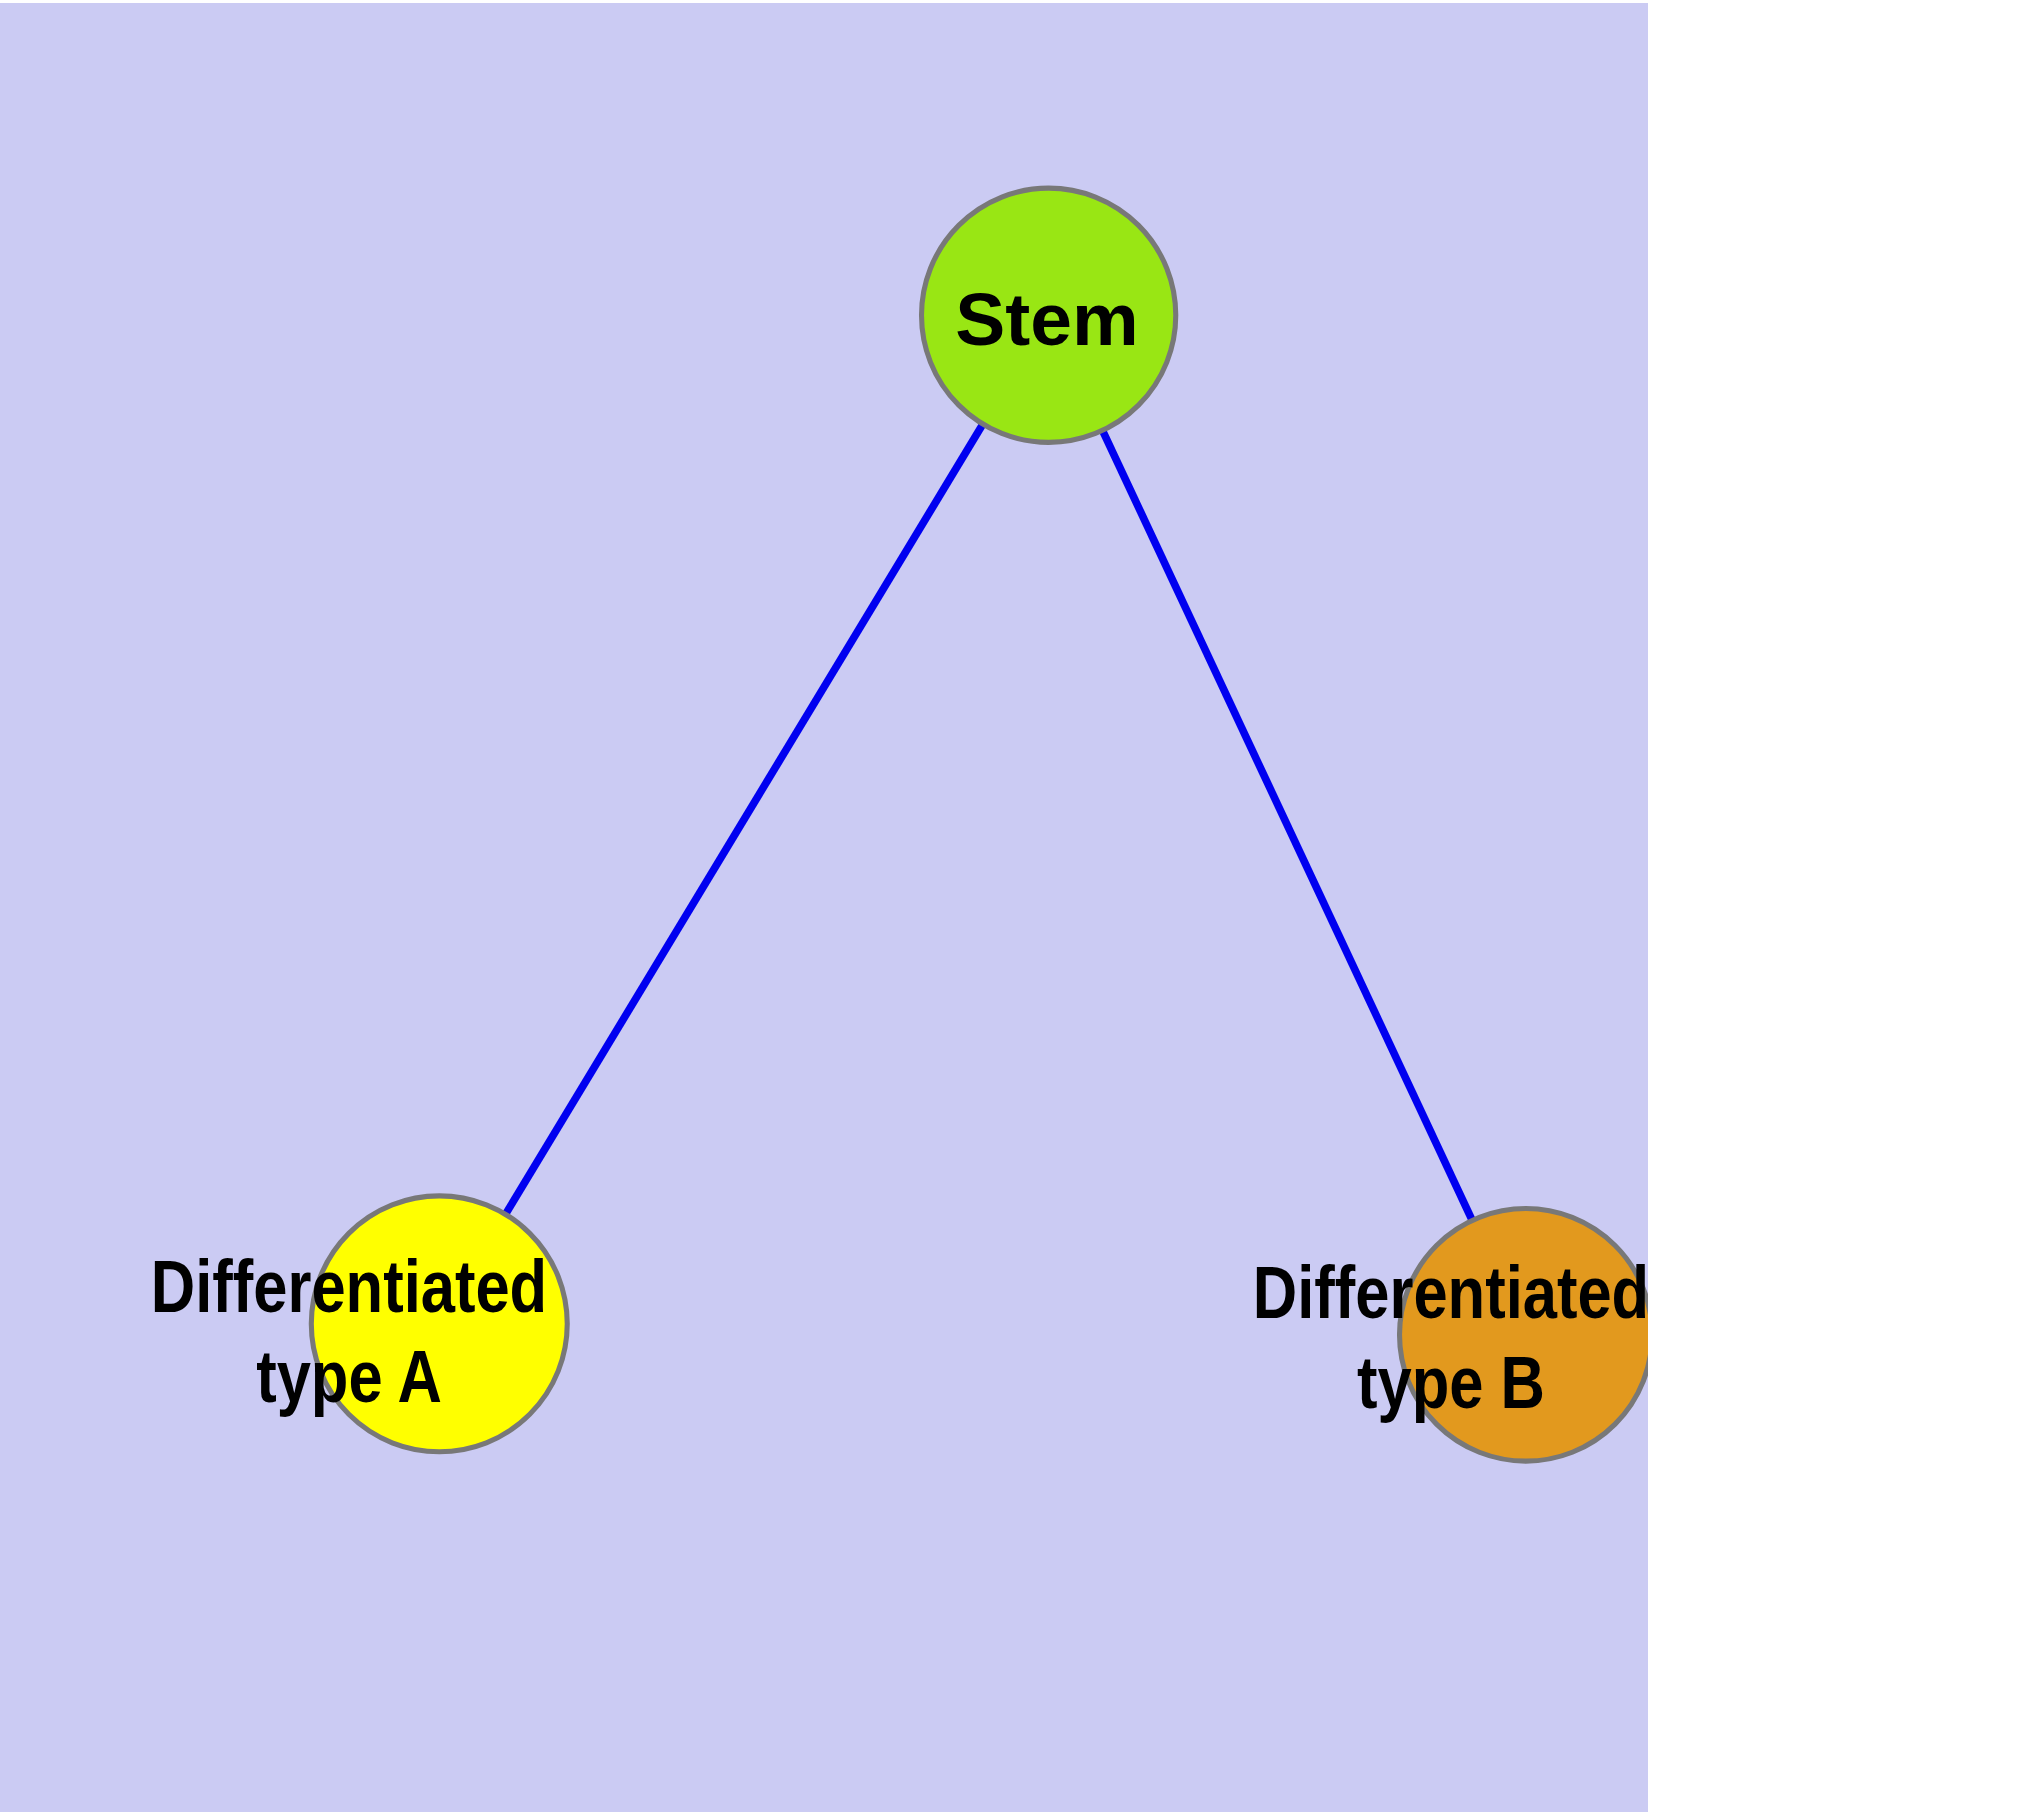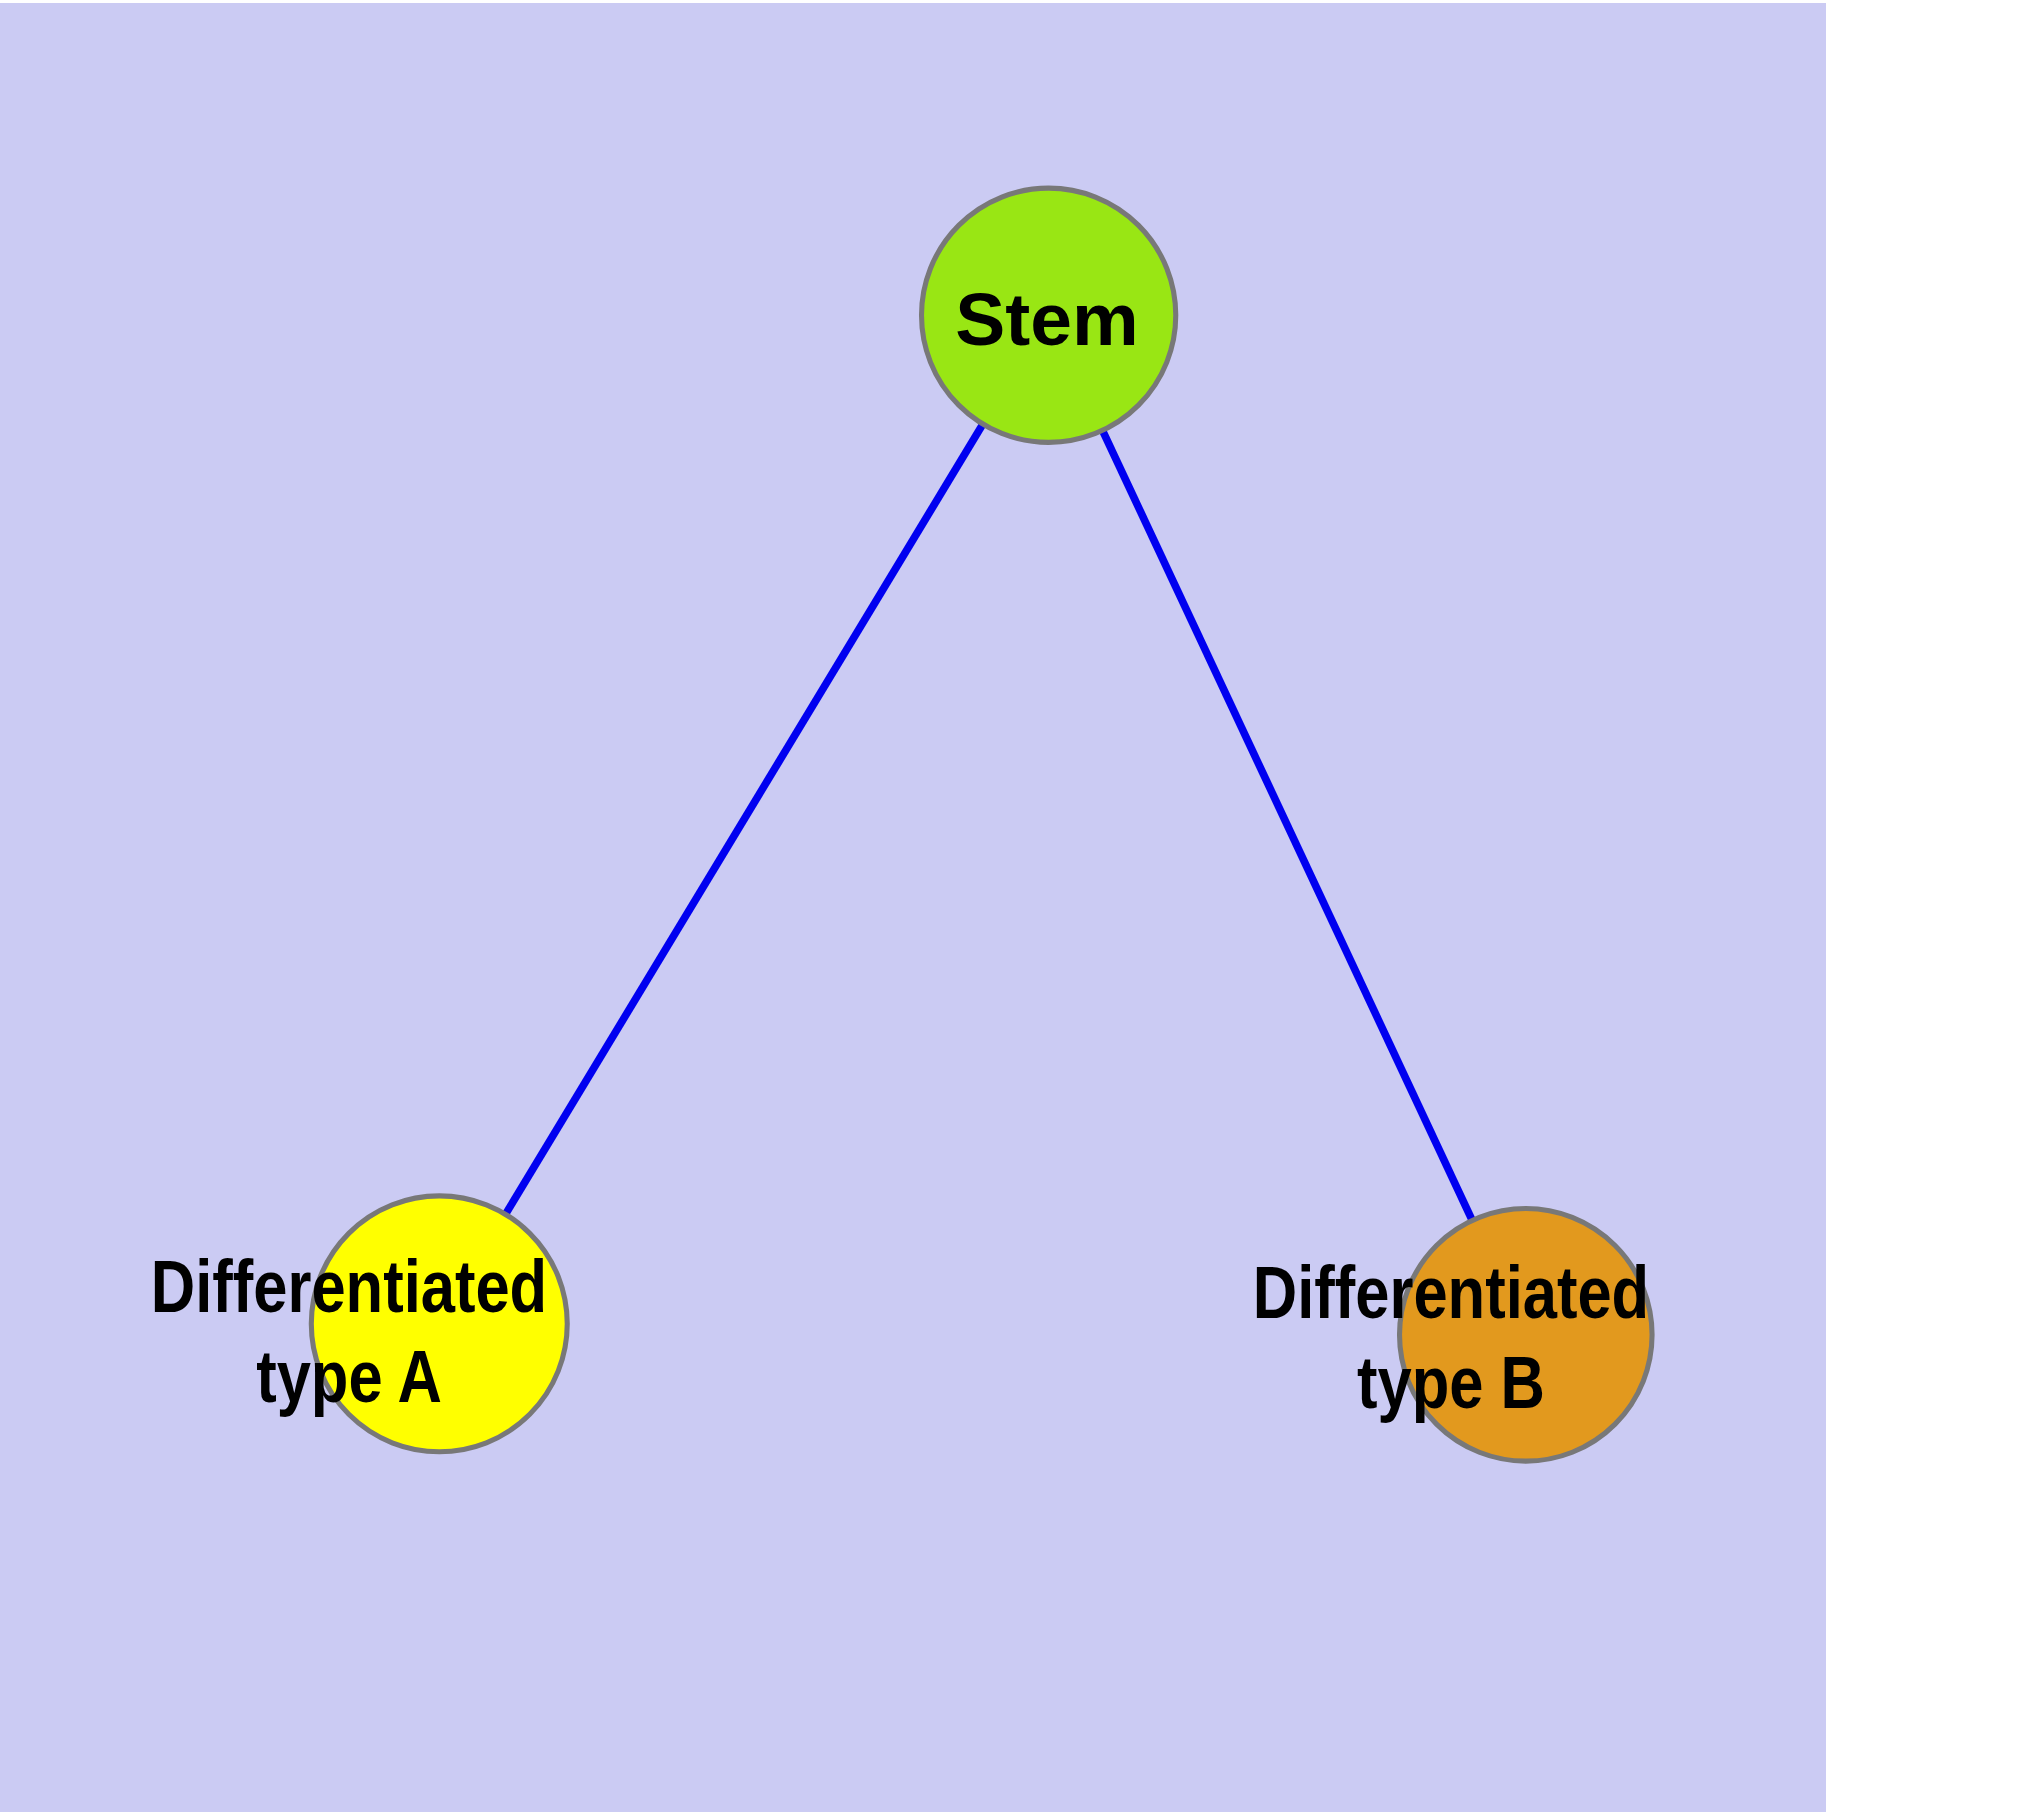--- a/index.html
+++ b/index.html
@@ -2,21 +2,21 @@
 <html style="font-size:13.6px"><head>
 <meta charset="utf-8">
 <style>
   html, body {
     margin: 0;
     padding: 0;
     background: #ffffff;
   }
   .canvas {
     position: relative;
-    width: 1826px;
+    width: 1648px;
     height: 1812px;
     overflow: hidden;
     font-family: "Liberation Sans", "DejaVu Sans", sans-serif;
   }
   .bg-fill {
     position: absolute;
     left: 0;
     top: 3.4px;               
     width: 100%;
     height: 1809px;

